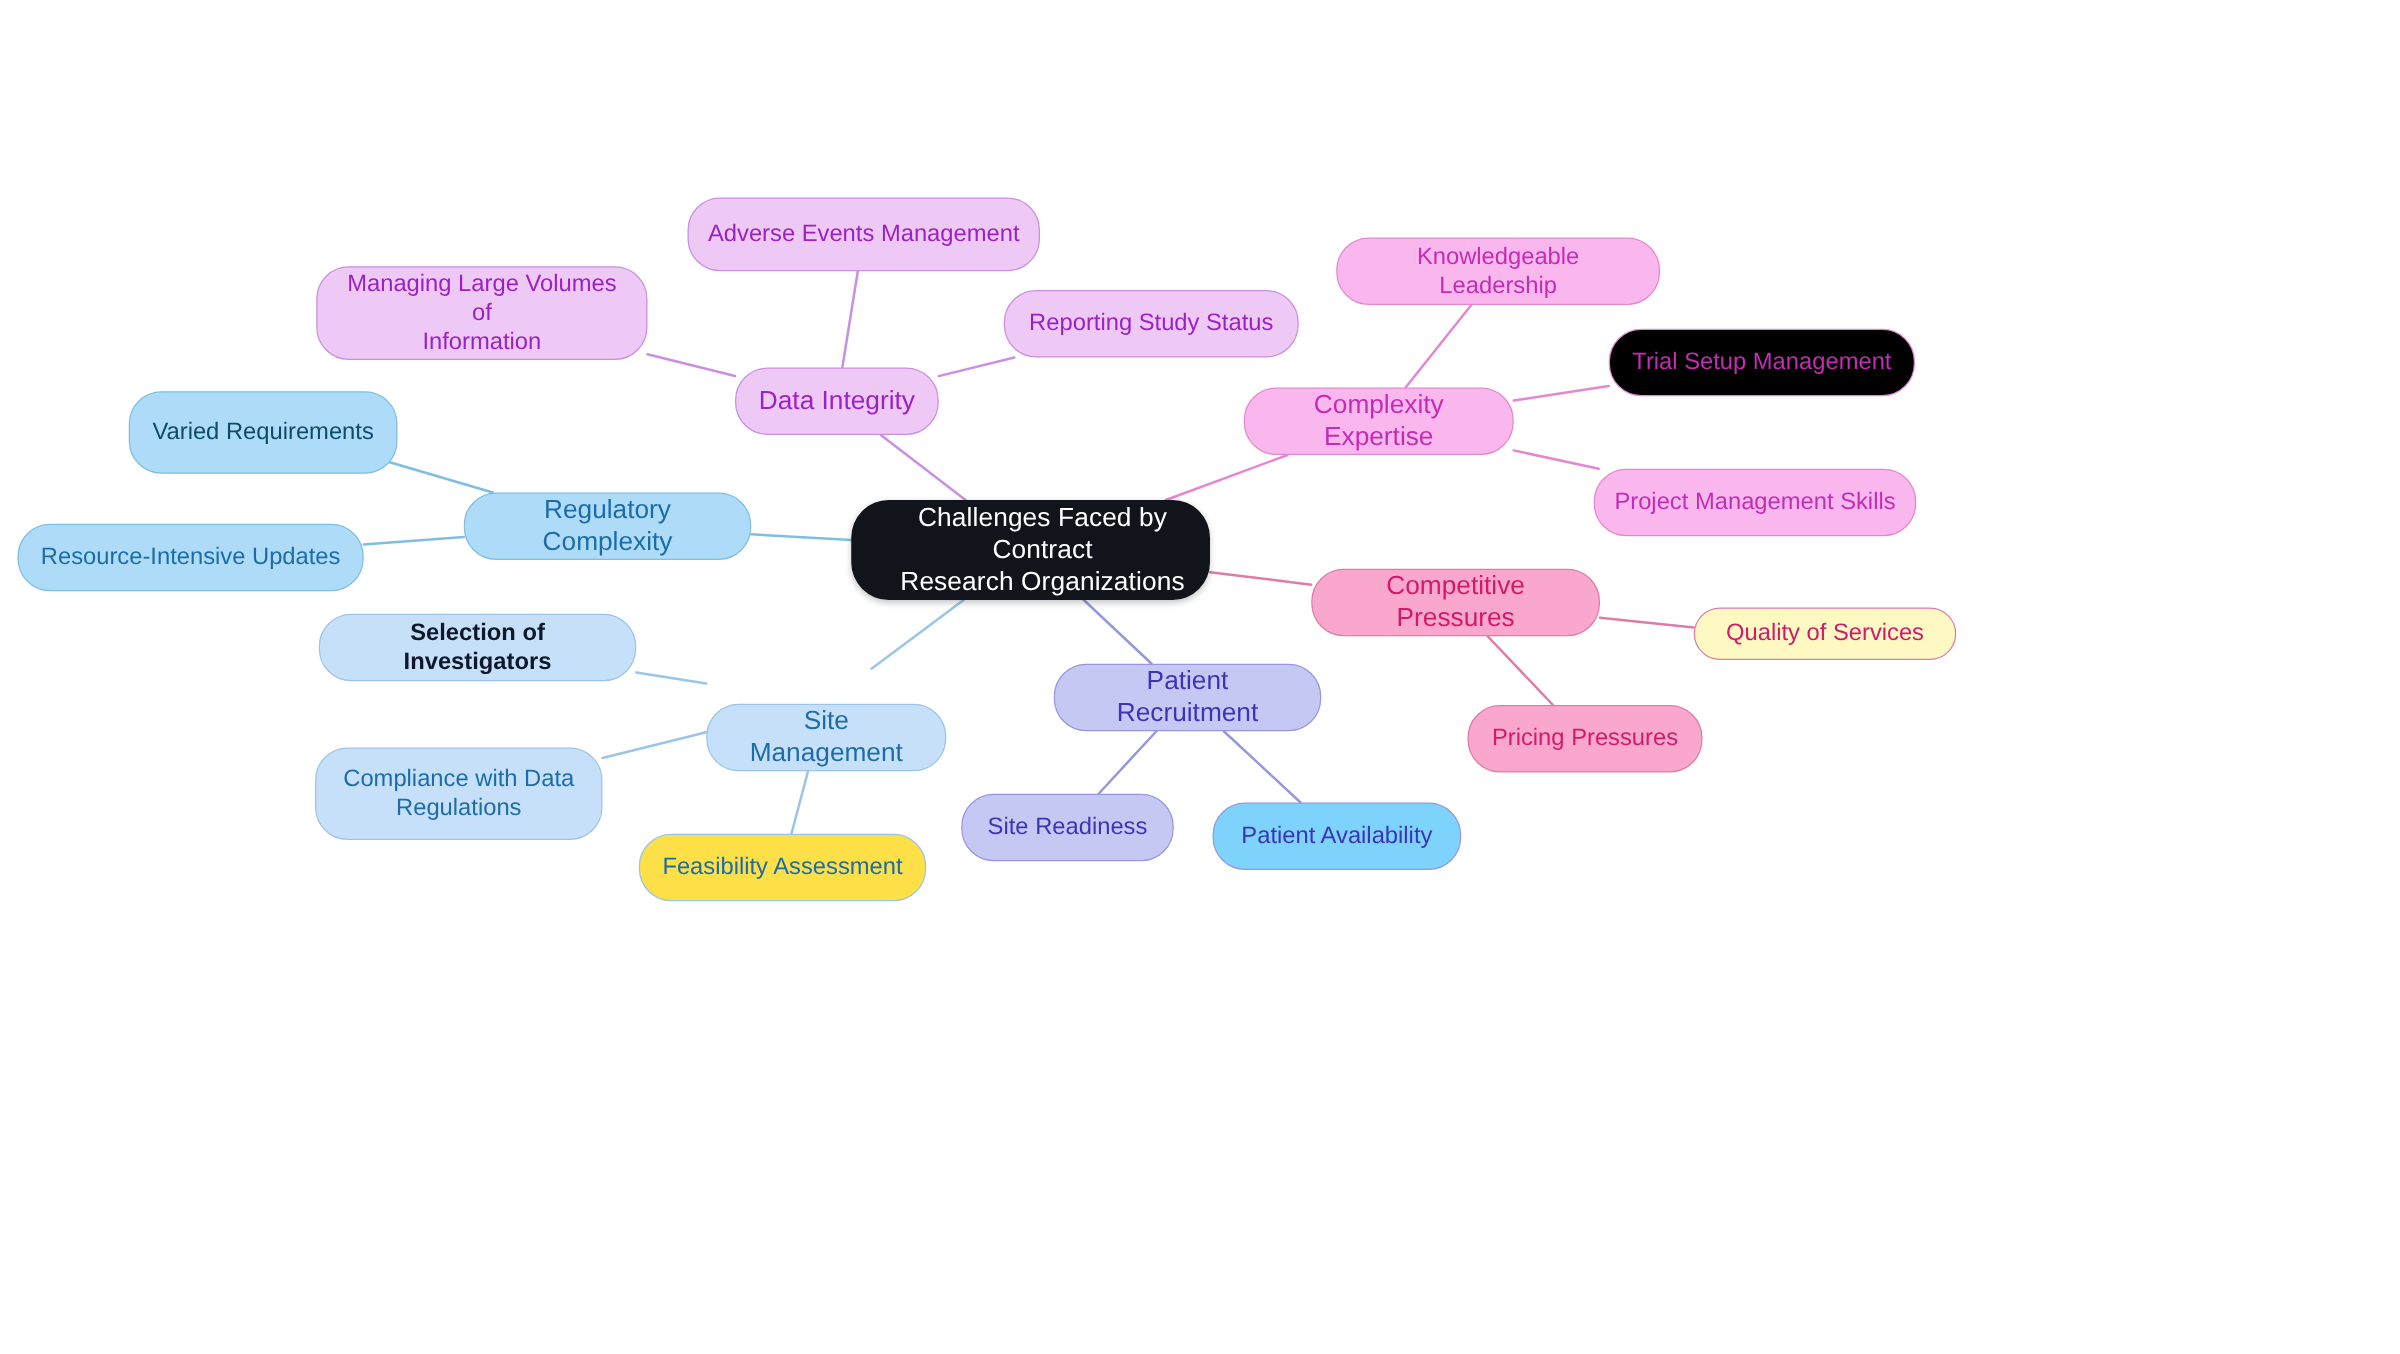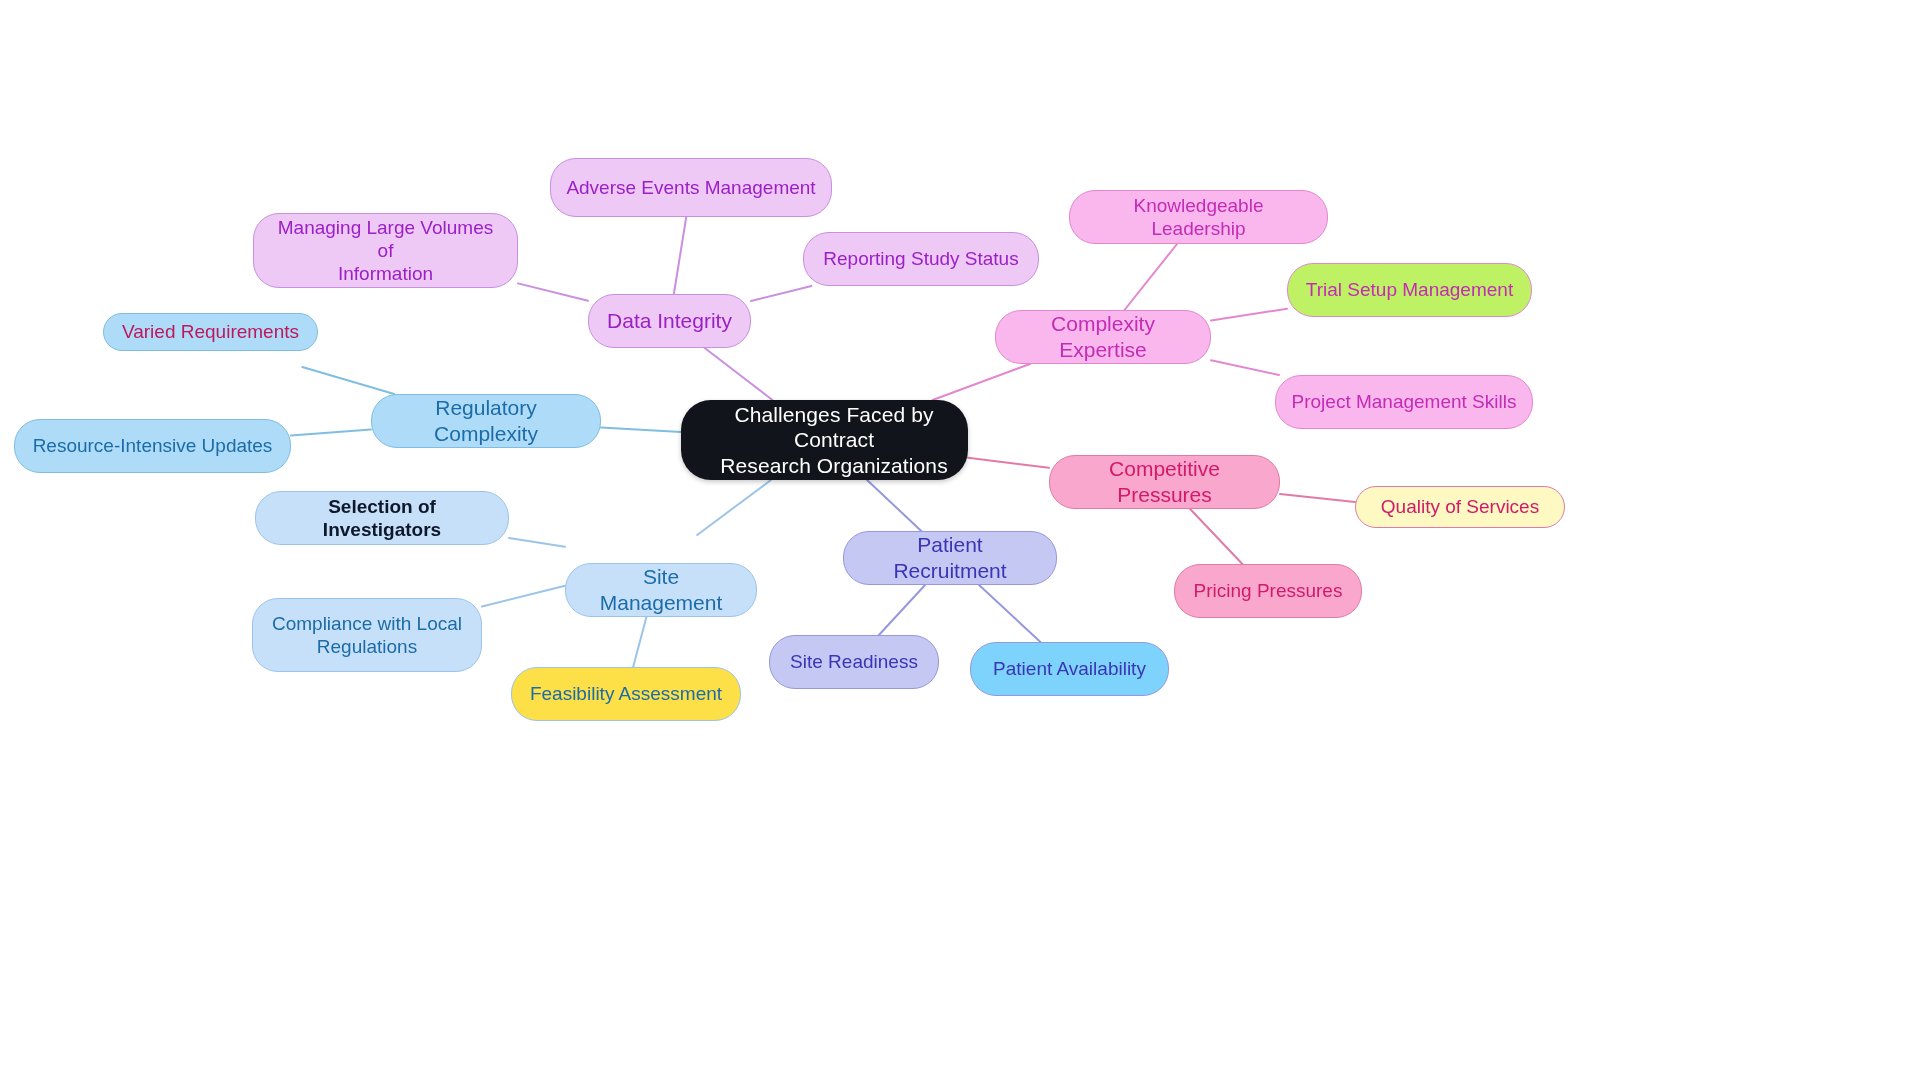--- a/index.html
+++ b/index.html
@@ -83,31 +83,31 @@
     </svg>
   <div id="node-layer">
       <div class="node root" style="left: 681px; top: 400px; width: 287px; height: 80px;">Challenges Faced by Contract
 Research Organizations</div>
       <div class="node lvl1" style="left: 588px; top: 294px; width: 163px; height: 54px; background: rgb(239, 201, 245); border-color: rgb(201, 143, 224); color: rgb(155, 33, 199);">Data Integrity</div>
       <div class="node lvl2" style="left: 550px; top: 158px; width: 282px; height: 59px; background: rgb(239, 201, 245); border-color: rgb(201, 143, 224); color: rgb(155, 33, 199); text-align: right;">Adverse Events Management</div>
       <div class="node lvl2" style="left: 253px; top: 213px; width: 265px; height: 75px; background: rgb(239, 201, 245); border-color: rgb(201, 143, 224); color: rgb(155, 33, 199);">Managing Large Volumes of
 Information</div>
       <div class="node lvl2" style="left: 803px; top: 232px; width: 236px; height: 54px; background: rgb(239, 201, 245); border-color: rgb(201, 143, 224); color: rgb(155, 33, 199);">Reporting Study Status</div>
       <div class="node lvl1" style="left: 371px; top: 394px; width: 230px; height: 54px; background: rgb(174, 220, 248); border-color: rgb(127, 190, 224); color: rgb(27, 108, 168);">Regulatory Complexity</div>
-      <div class="node lvl2" style="left: 103px; top: 313px; width: 215px; height: 38px; background: rgb(174, 220, 248); border-color: rgb(127, 190, 224); color: #be185d;">Varied Requirements</div>
+      <div class="node lvl2" style="left: 103px; top: 313px; width: 215px; height: 66px; background: rgb(174, 220, 248); border-color: rgb(127, 190, 224); color: #0c4a6e;">Varied Requirements</div>
       <div class="node lvl2" style="left: 14px; top: 419px; width: 277px; height: 54px; background: rgb(174, 220, 248); border-color: rgb(127, 190, 224); color: rgb(27, 108, 168);">Resource-Intensive Updates</div>
       <div class="node lvl1" style="left: 565px; top: 535px; width: 192px; height: 54px; background: rgb(199, 224, 250); border-color: rgb(156, 196, 232); color: rgb(27, 108, 168); margin-top: 28px;">Site Management</div>
       <div class="node lvl2" style="left: 255px; top: 491px; width: 254px; height: 54px; background: rgb(199, 224, 250); border-color: rgb(156, 196, 232); color: #0f172a; font-weight: bold;">Selection of Investigators</div>
-      <div class="node lvl2" style="left: 252px; top: 598px; width: 230px; height: 74px; background: rgb(199, 224, 250); border-color: rgb(156, 196, 232); color: rgb(27, 108, 168);">Compliance with Local
+      <div class="node lvl2" style="left: 252px; top: 598px; width: 230px; height: 74px; background: rgb(199, 224, 250); border-color: rgb(156, 196, 232); color: rgb(27, 108, 168);">Compliance with Data
 Regulations</div>
       <div class="node lvl2" style="left: 511px; top: 667px; width: 230px; height: 54px; background: #fde047; border-color: rgb(156, 196, 232); color: rgb(27, 108, 168);">Feasibility Assessment</div>
       <div class="node lvl1" style="left: 843px; top: 531px; width: 214px; height: 54px; background: rgb(198, 200, 244); border-color: rgb(150, 152, 222); color: rgb(58, 53, 181);">Patient Recruitment</div>
       <div class="node lvl2" style="left: 769px; top: 635px; width: 170px; height: 54px; background: rgb(198, 200, 244); border-color: rgb(150, 152, 222); color: rgb(58, 53, 181);">Site Readiness</div>
       <div class="node lvl2" style="left: 970px; top: 642px; width: 199px; height: 54px; background: #7dd3fc; border-color: rgb(150, 152, 222); color: rgb(58, 53, 181);">Patient Availability</div>
       <div class="node lvl1" style="left: 1049px; top: 455px; width: 231px; height: 54px; background: rgb(250, 167, 206); border-color: rgb(224, 123, 168); color: rgb(209, 26, 105);">Competitive Pressures</div>
       <div class="node lvl2" style="left: 1355px; top: 486px; width: 210px; height: 42px; background: #fef9c3; border-color: rgb(224, 123, 168); color: rgb(209, 26, 105);">Quality of Services</div>
       <div class="node lvl2" style="left: 1174px; top: 564px; width: 188px; height: 54px; background: rgb(250, 167, 206); border-color: rgb(224, 123, 168); color: rgb(209, 26, 105);">Pricing Pressures</div>
       <div class="node lvl1" style="left: 995px; top: 310px; width: 216px; height: 54px; background: rgb(250, 183, 238); border-color: rgb(227, 136, 208); color: rgb(196, 44, 180);">Complexity Expertise</div>
       <div class="node lvl2" style="left: 1069px; top: 190px; width: 259px; height: 54px; background: rgb(250, 183, 238); border-color: rgb(227, 136, 208); color: rgb(196, 44, 180);">Knowledgeable Leadership</div>
-      <div class="node lvl2" style="left: 1287px; top: 263px; width: 245px; height: 54px; background: #bef264; border-color: rgb(227, 136, 208); color: rgb(196, 44, 180);">Trial Setup Management</div>
+      <div class="node lvl2" style="left: 1287px; top: 263px; width: 245px; height: 54px; background: #000000; border-color: rgb(227, 136, 208); color: rgb(196, 44, 180);">Trial Setup Management</div>
       <div class="node lvl2" style="left: 1275px; top: 375px; width: 258px; height: 54px; background: rgb(250, 183, 238); border-color: rgb(227, 136, 208); color: rgb(196, 44, 180);">Project Management Skills</div>
     </div>
 </div>
 
 </body></html>

